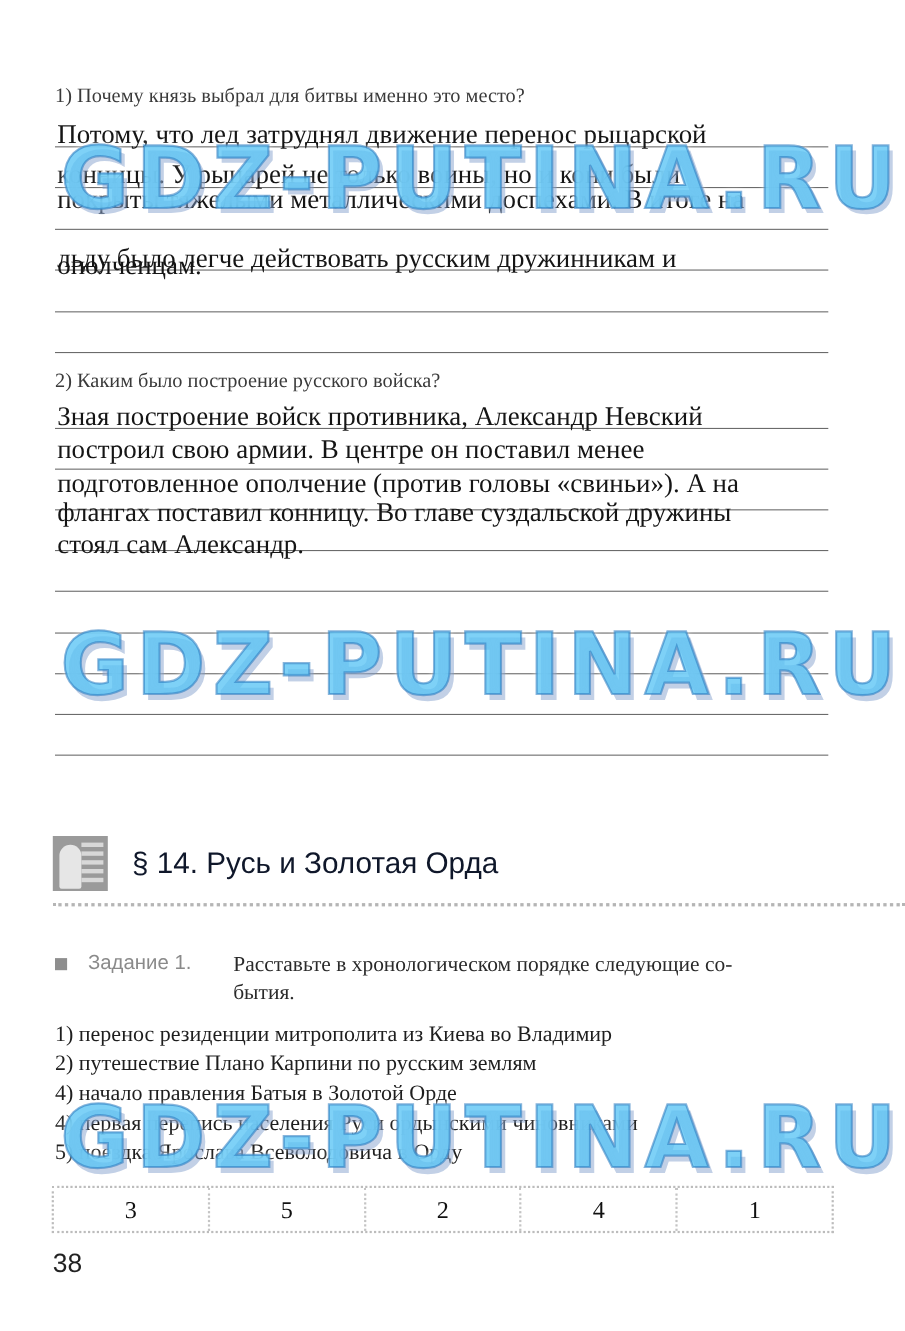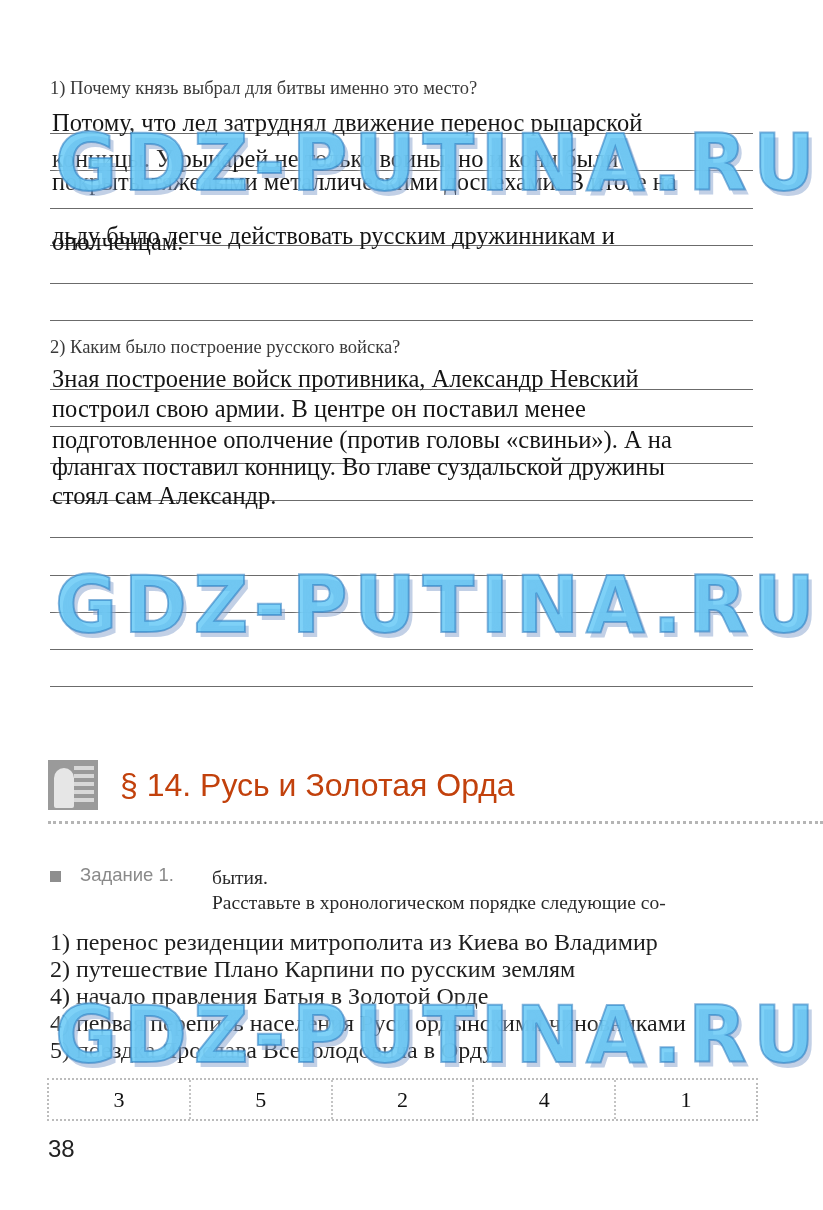--- a/index.html
+++ b/index.html
@@ -21,36 +21,36 @@
   }
   .section-head {
     position: absolute; left: 48px; top: 760px; height: 50px; display: flex; align-items: center;
   }
   .section-icon {
     width: 50px; height: 50px; background: #9a9a9a; position: relative; overflow: hidden;
   }
   .section-icon .stripe { position: absolute; right: 4px; width: 20px; height: 4px; background: #d8d8d8; }
   .section-icon .fig { position: absolute; left: 6px; top: 8px; width: 20px; height: 40px; border-radius: 10px 10px 2px 2px; background: #e6e6e6; }
   .section-title {
-    margin-left: 22px; font-family: "Liberation Sans", sans-serif; font-size: 32px; color: #c2410c; white-space: nowrap;
+    margin-left: 22px; font-family: "Liberation Sans", sans-serif; font-size: 27px; color: #0f172a; white-space: nowrap;
   }
   .dots {
     position: absolute; left: 48px; top: 821px; width: 775px; height: 0;
     border-top: 3px dotted #b5b5b5;
   }
   .task-marker { position: absolute; left: 50px; top: 871px; width: 11px; height: 11px; background: #8e8e8e; }
   .task-label {
     position: absolute; left: 80px; top: 864px; font-family: "Liberation Sans", sans-serif;
     font-size: 18.5px; color: #8a8a8a; white-space: nowrap;
   }
   .task-text {
     position: absolute; left: 212px; top: 865px; width: 560px; font-size: 19.5px; color: #2a2a2a; line-height: 25px;
   }
   .event {
-    position: absolute; left: 50px; font-size: 24px; color: #1e1e1e; white-space: nowrap; text-align: right;
+    position: absolute; left: 50px; font-size: 20px; color: #1e1e1e; white-space: nowrap; text-align: right;
   }
   .answer-table {
     position: absolute; left: 47px; top: 1078px; width: 711px; height: 43px;
     display: flex; border: 2px dotted #bcbcbc; box-sizing: border-box;
   }
   .answer-cell {
     flex: 1; display: flex; align-items: center; justify-content: center;
     font-size: 22px; color: #111; border-left: 2px dotted #c4c4c4;
   }
   .answer-cell:first-child { border-left: none; }
@@ -115,22 +115,22 @@
     <div class="stripe" style="top:30px;"></div>
     <div class="stripe" style="top:38px;"></div>
   </div>
   <div class="section-title">§ 14. Русь и Золотая Орда</div>
 </div>
 <div class="dots"></div>
 
 <div class="task-marker"></div>
 <div class="task-label">Задание 1.</div>
 <div class="task-text">
+  <div>Расставьте в хронологическом порядке следующие со-</div>
   <div>бытия.</div>
-  <div>Расставьте в хронологическом порядке следующие со-</div>
 </div>
 
 <div class="event" style="top:929px;">1) перенос резиденции митрополита из Киева во Владимир</div>
 <div class="event" style="top:956px;">2) путешествие Плано Карпини по русским землям</div>
 <div class="event" style="top:983px;">4) начало правления Батыя в Золотой Орде</div>
 <div class="event" style="top:1010px;">4) первая перепись населения Руси ордынскими чиновниками</div>
 <div class="event" style="top:1037px;">5) поездка Ярослава Всеволодовича в Орду</div>
 
 <div class="answer-table">
   <div class="answer-cell">3</div>

